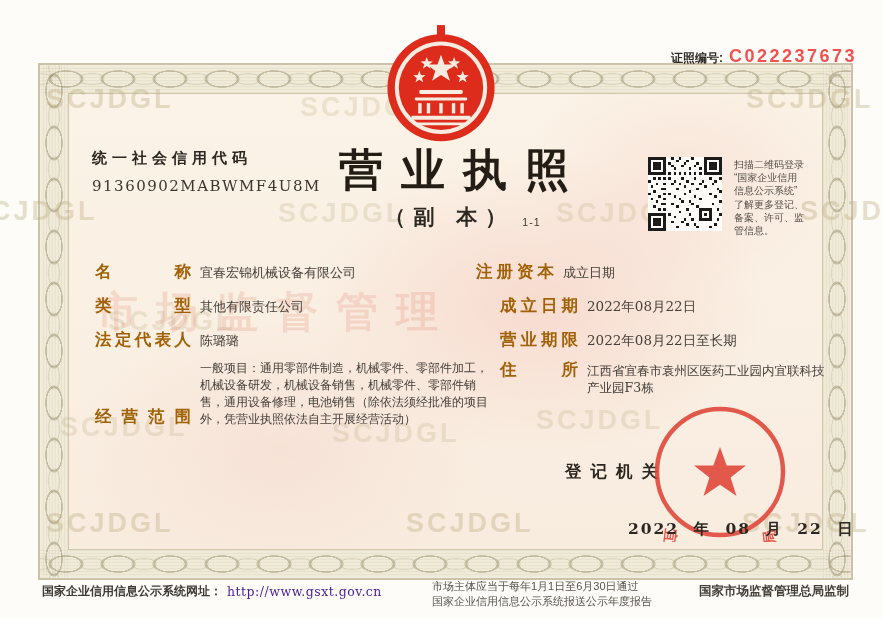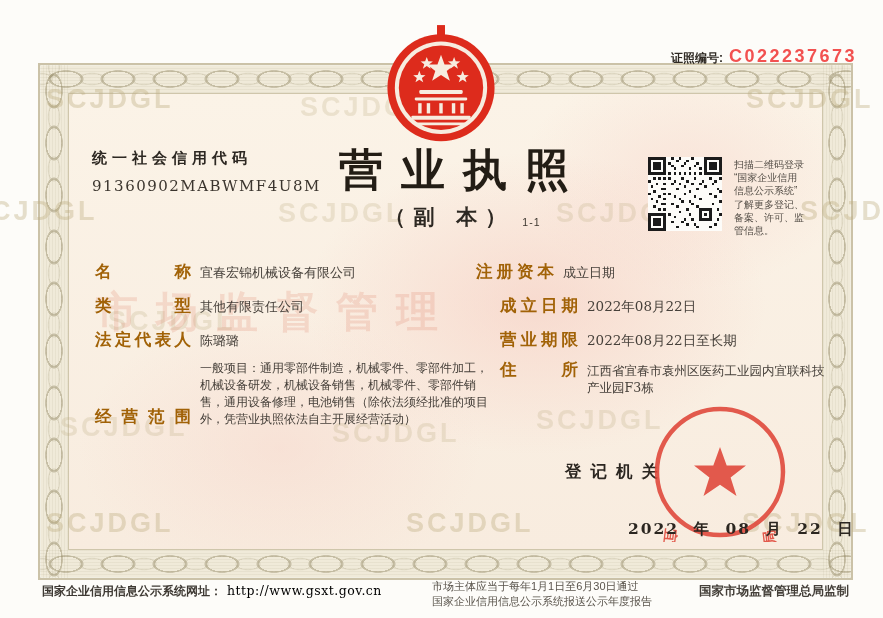--- a/index.html
+++ b/index.html
@@ -72,23 +72,23 @@
 
   
   .reg-label{position:absolute;z-index:3;left:565px;top:461px;font-size:16.5px;font-weight:bold;
       letter-spacing:9px;color:#2b2620;}
   .seal{position:absolute;z-index:4;left:650px;top:402px;opacity:.88;}
   .reg-date{position:absolute;z-index:5;left:628px;top:519px;font-size:15.5px;font-weight:bold;
       color:#2b2620;word-spacing:7px;letter-spacing:2px;
       font-family:"DejaVu Serif","Liberation Serif",serif;}
 
   
-  .foot-left{position:absolute;z-index:3;left:42px;top:583px;display:flex;align-items:flex-start;gap:5px;}
+  .foot-left{position:absolute;z-index:3;left:42px;top:583px;display:flex;align-items:center;gap:5px;}
   .foot-left .lbl{font-size:12px;font-weight:bold;color:#3f3a34;}
-  .foot-left .url{font-size:12.5px;color:#000000;letter-spacing:.5px;
+  .foot-left .url{font-size:12.5px;color:#4c1d95;letter-spacing:.5px;
       font-family:"DejaVu Serif","Liberation Serif",serif;}
   .foot-center{position:absolute;z-index:3;left:432px;top:579px;font-size:11px;line-height:14.5px;color:#5a544c;}
   .foot-right{position:absolute;z-index:3;left:699px;top:583px;font-size:12.5px;font-weight:bold;color:#45403a;}
 </style>
 </head>
 <body>
 
 <div class="page">
 
   <div class="border-frame">

